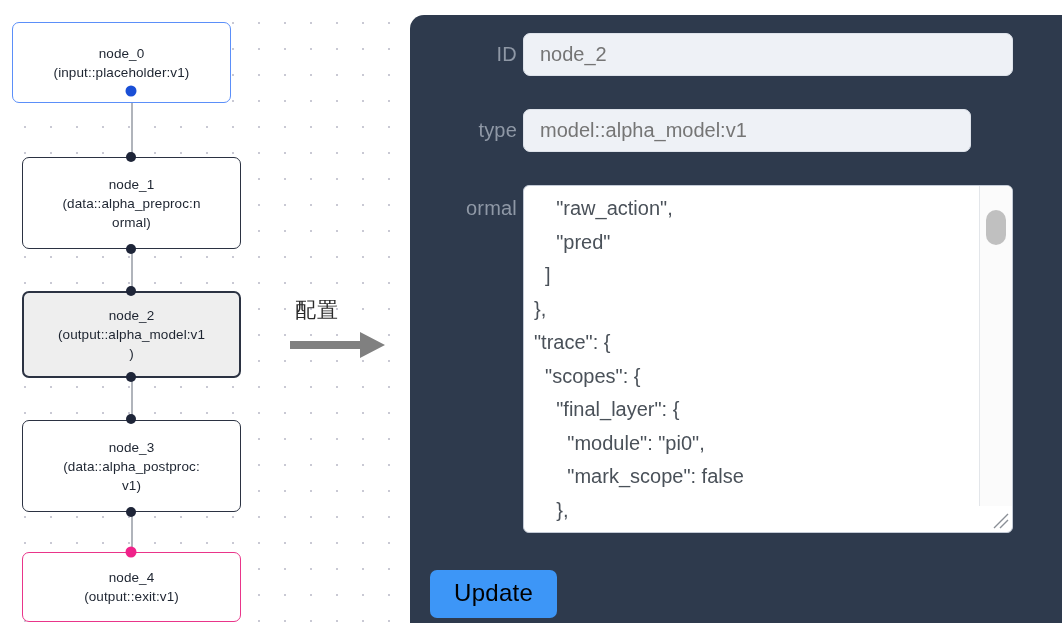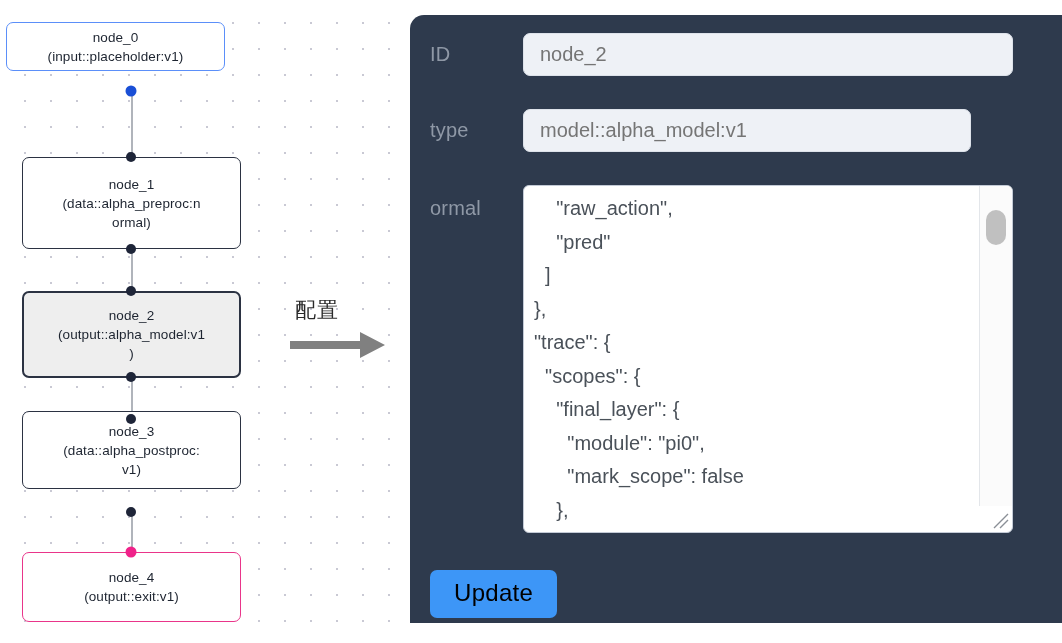--- a/index.html
+++ b/index.html
@@ -72,23 +72,24 @@
     border-top-right-radius:0px;
     box-sizing:border-box;
     padding:0;
   }
   .form-row{
     position:absolute;
     display:flex;align-items:center;
   }
   .field-label{
     width:93px;
+    text-align:right;
     color:#8f98a6;
     font-size:20px;
-    padding-right:18px;
+    padding-right:6px;
     box-sizing:border-box;
     letter-spacing:.2px;
   }
   .text-input{
     box-sizing:border-box;
     background:#eef1f6;
     border:1px solid #dde2ea;
     border-radius:7px;
     color:#8d95a3;
     font-size:20px;
@@ -156,21 +157,21 @@
 </head>
 <body>
 
 <div id="canvas">
 
   <div class="edge" style="left:131px;top:90px;height:67px;"></div>
   <div class="edge" style="left:131px;top:249px;height:42px;"></div>
   <div class="edge" style="left:131px;top:377px;height:42px;"></div>
   <div class="edge" style="left:131px;top:512px;height:40px;"></div>
 
-  <div class="node input-node" style="left:6px;top:22px;width:219px;height:49px;">
+  <div class="node input-node" style="left:12px;top:22px;width:219px;height:81px;">
     <span class="ln">node_0</span>
     <span class="ln">(input::placeholder:v1)</span>
   </div>
   <div class="handle blue" style="left:131px;top:91px;"></div>
 
   <div class="node" style="left:22px;top:157px;width:219px;height:92px;">
     <span class="ln">node_1</span>
     <span class="ln">(data::alpha_preproc:n
 ormal)</span>
   </div>
@@ -178,21 +179,21 @@
   <div class="handle" style="left:131px;top:249px;"></div>
 
   <div class="node selected" style="left:22px;top:291px;width:219px;height:87px;">
     <span class="ln">node_2</span>
     <span class="ln">(output::alpha_model:v1
 )</span>
   </div>
   <div class="handle" style="left:131px;top:291px;"></div>
   <div class="handle" style="left:131px;top:377px;"></div>
 
-  <div class="node" style="left:22px;top:411px;width:219px;height:78px;">
+  <div class="node" style="left:22px;top:420px;width:219px;height:92px;">
     <span class="ln">node_3</span>
     <span class="ln">(data::alpha_postproc:
 v1)</span>
   </div>
   <div class="handle" style="left:131px;top:419px;"></div>
   <div class="handle" style="left:131px;top:512px;"></div>
 
   <div class="node output-node" style="left:22px;top:552px;width:219px;height:70px;">
     <span class="ln">node_4</span>
     <span class="ln">(output::exit:v1)</span>

